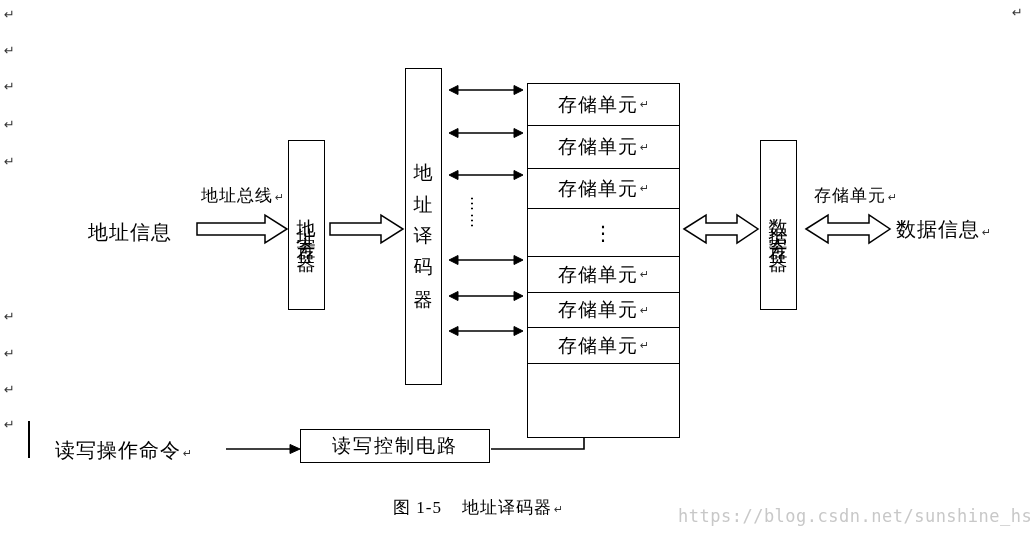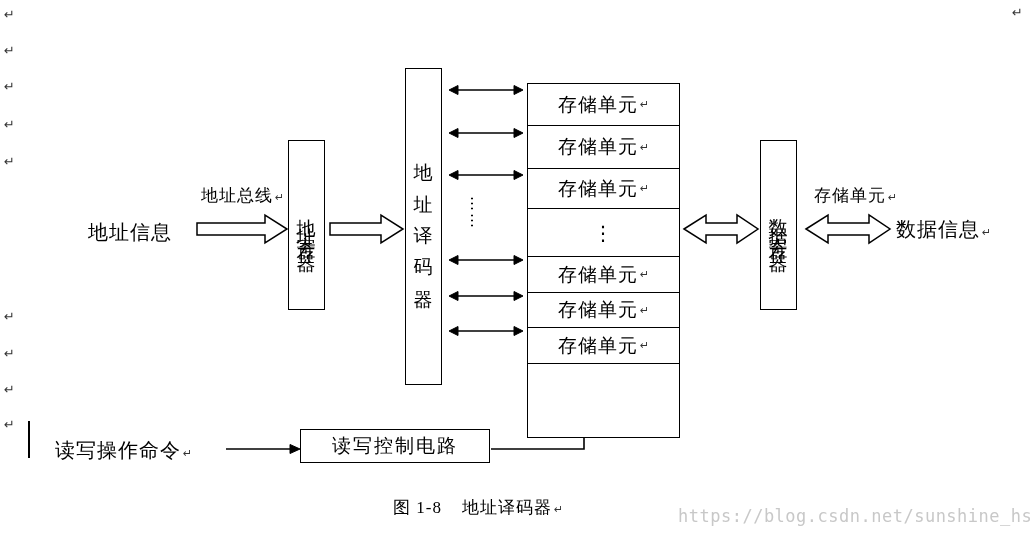--- a/index.html
+++ b/index.html
@@ -177,21 +177,21 @@
   </div>
 
   <div class="label lbl-big" style="left:896px;top:216px;">
     <span>数据信息</span><span class="mark-inline">↵</span>
   </div>
   <div class="ctrl-box">
     <span>读写控制电路</span>
   </div>
 
   <div class="caption">
-    <span>图 1-8</span><span class="cap-gap"></span><span>地址译码器</span><span class="mark-inline">↵</span>
+    <span>图 1-5</span><span class="cap-gap"></span><span>地址译码器</span><span class="mark-inline">↵</span>
   </div>
 
   <div class="watermark">https://blog.csdn.net/sunshine_hsm</div>
 
   <div class="cursor-bar"></div>
 
 <span class="pmark" style="left: 4px; top: 8px;">↵</span>
     <span class="pmark" style="left: 4px; top: 44px;">↵</span>
     <span class="pmark" style="left: 4px; top: 80px;">↵</span>
     <span class="pmark" style="left: 4px; top: 118px;">↵</span>

